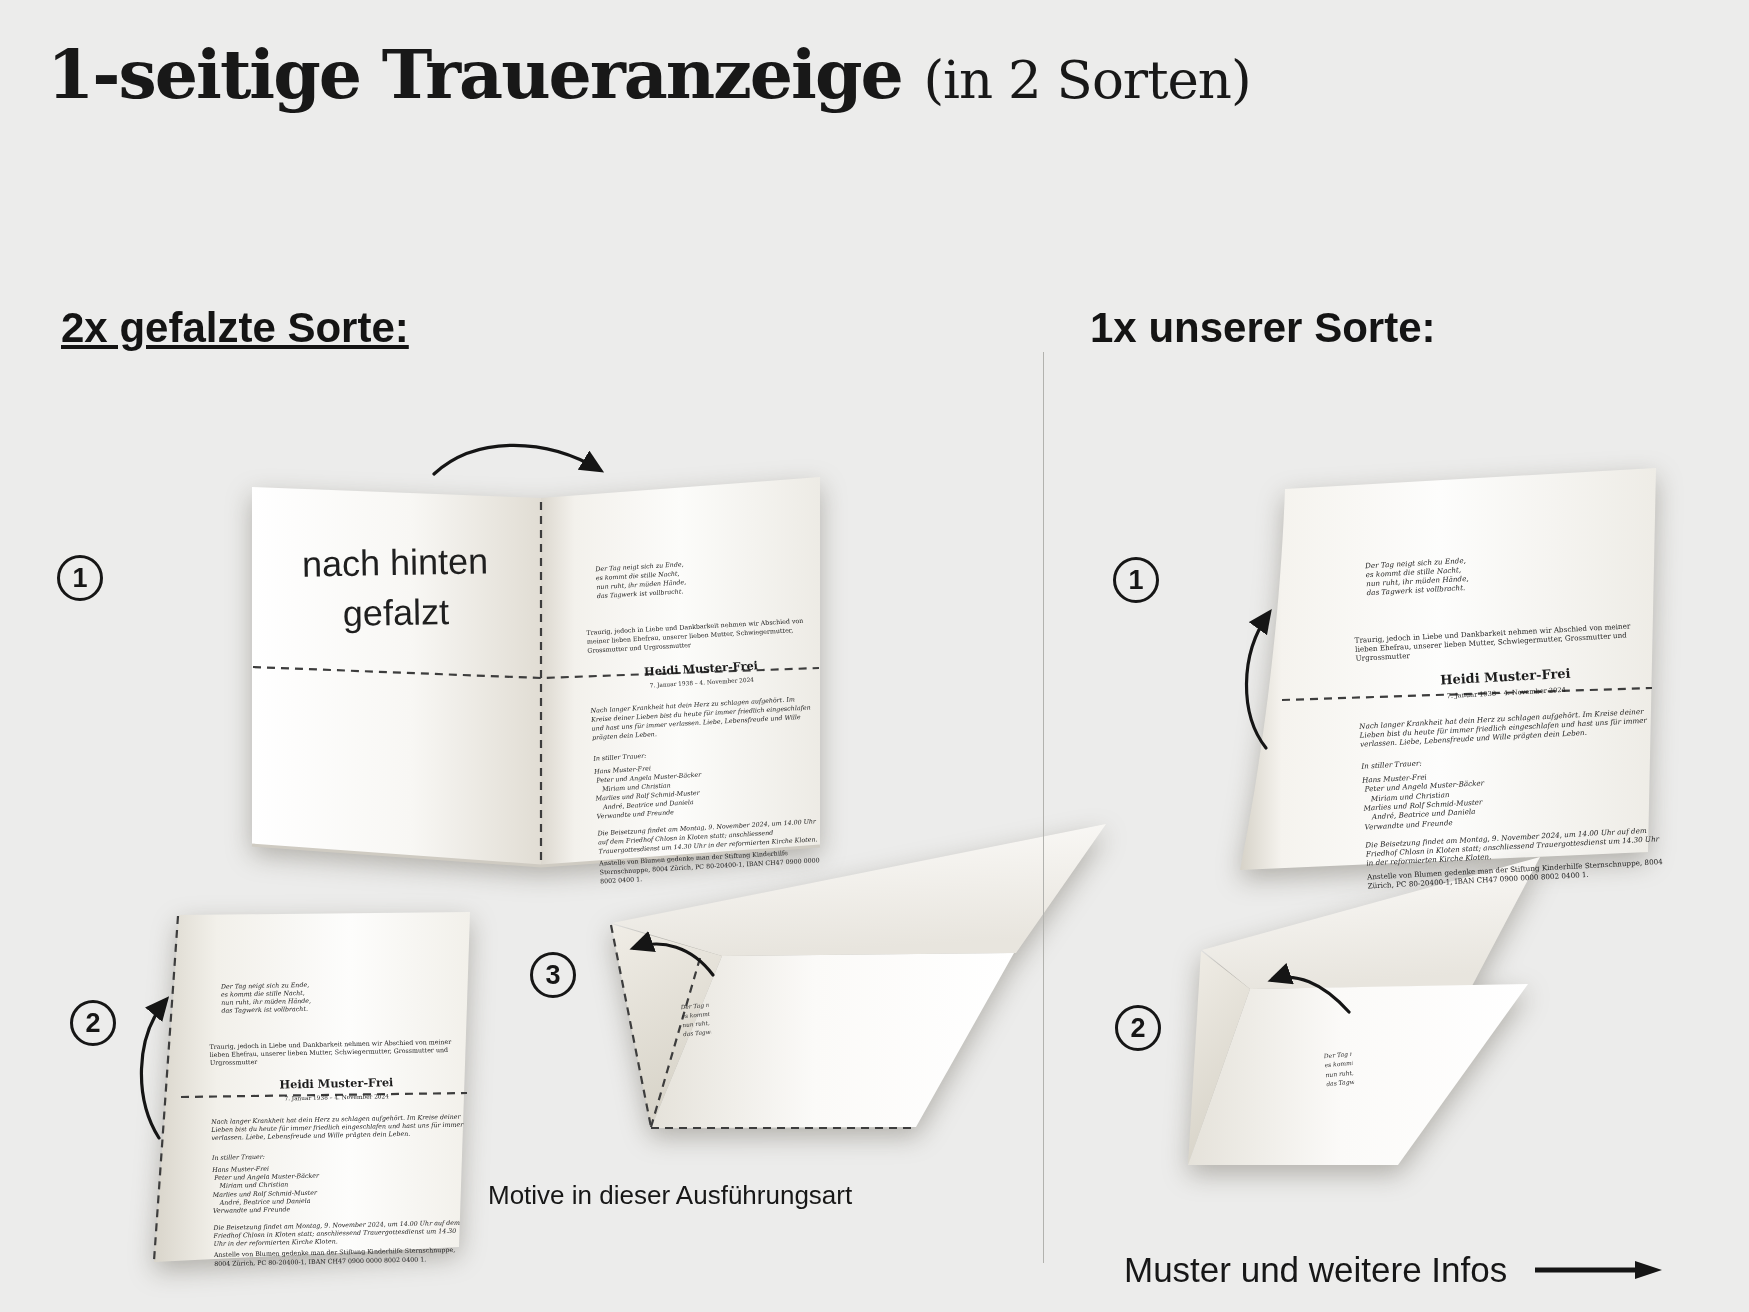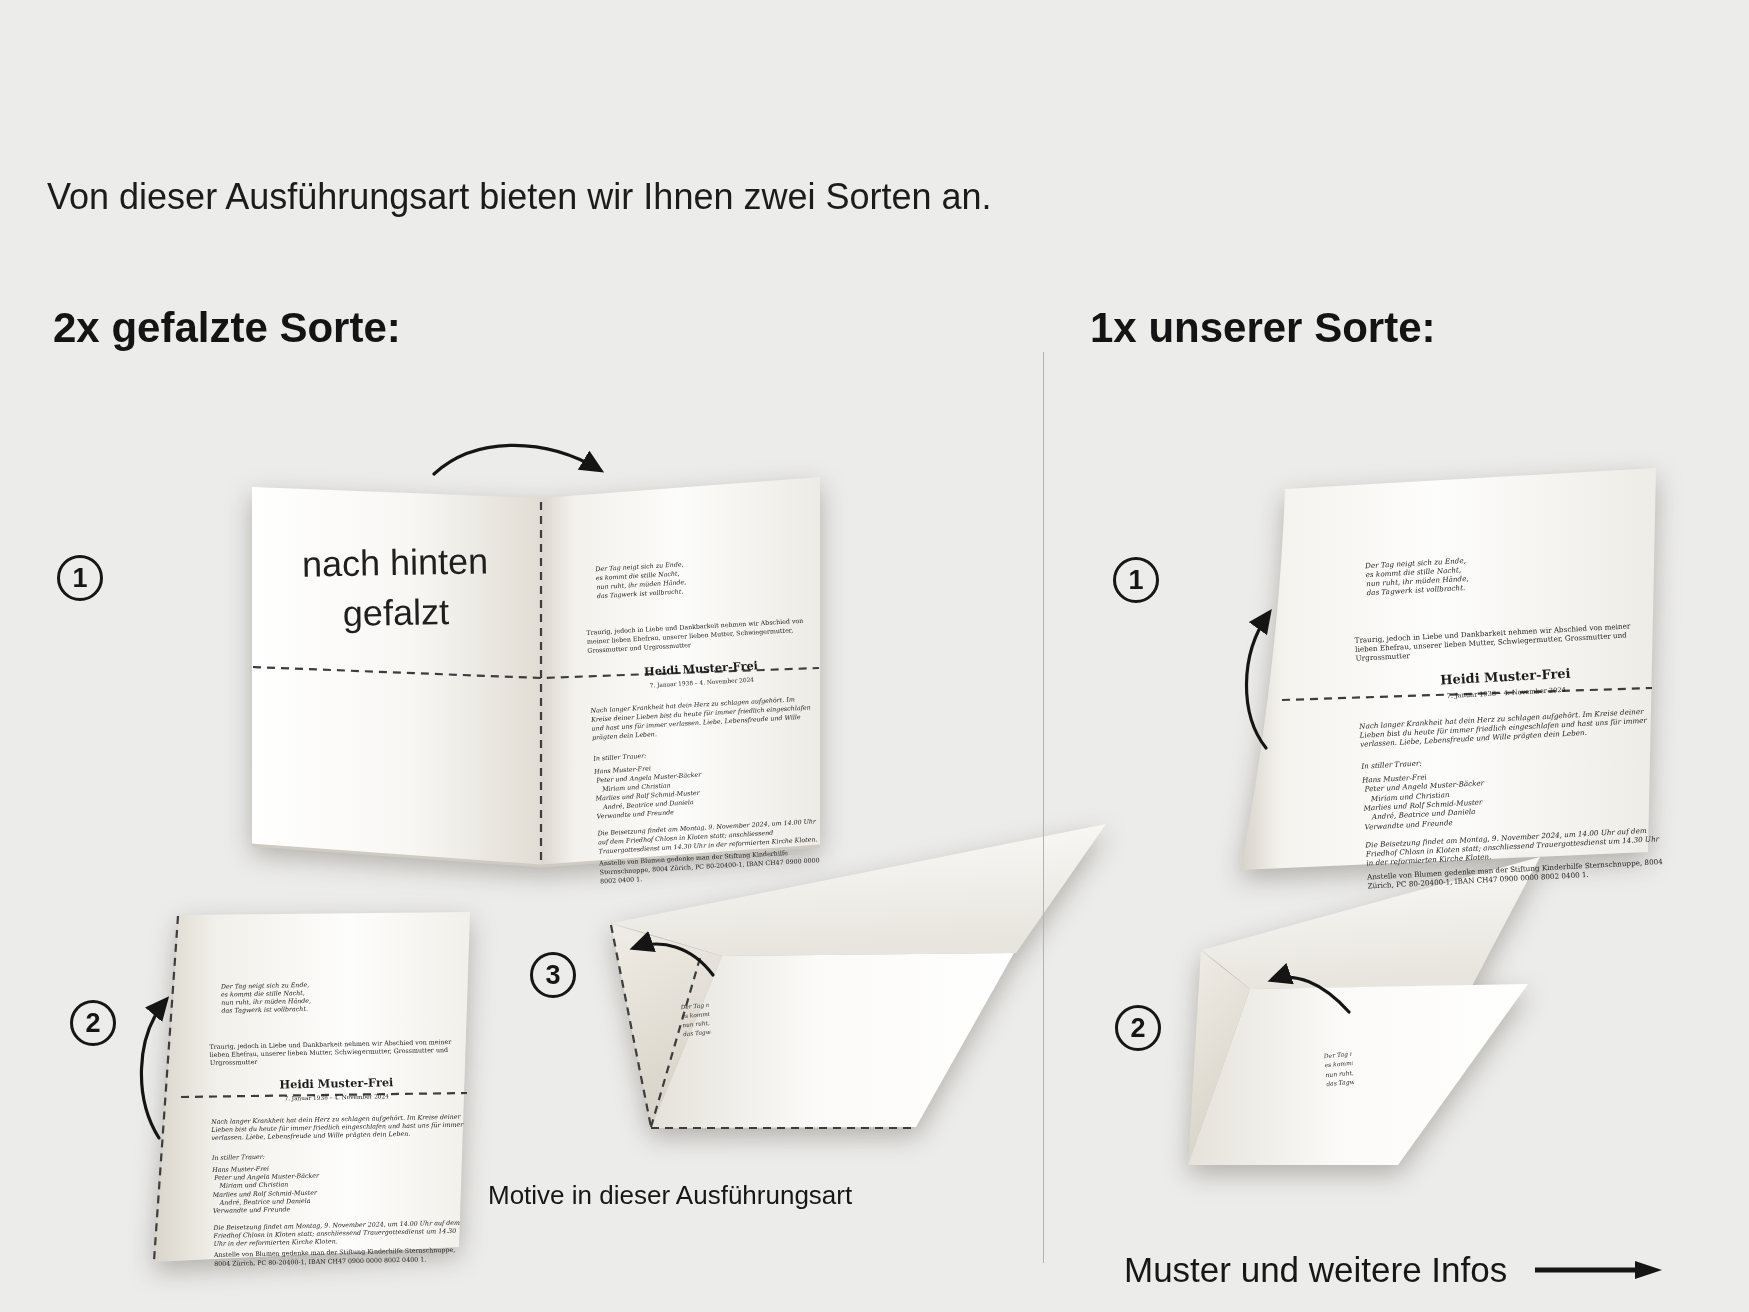--- a/index.html
+++ b/index.html
@@ -6,21 +6,21 @@
   body{width:1749px;height:1312px;overflow:hidden;font-family:"Liberation Sans",sans-serif;color:#1a1a1a;}
   .stage{position:relative;width:1749px;height:1312px;background:#ECECEB;overflow:hidden;}
   .gfx{position:absolute;left:0;top:0;z-index:1;}
 
   .title{position:absolute;left:47px;top:34px;margin:0;z-index:2;
          font-family:"DejaVu Serif",serif;font-weight:700;font-size:68px;letter-spacing:-2px;color:#181818;white-space:nowrap;}
   .title .suffix{font-weight:400;font-size:53px;letter-spacing:-1px;}
   .subtitle{position:absolute;left:47px;top:176px;margin:0;z-index:2;font-size:36px;font-weight:400;color:#1c1c1c;}
 
   .col-heading{position:absolute;top:304px;margin:0;z-index:2;font-size:42px;font-weight:700;color:#141414;white-space:nowrap;}
-  .col-heading.left{left:53px;}
+  .col-heading.left{left:61px;text-decoration:underline;}
   .col-heading.right{left:1090px;}
 
   .divider{position:absolute;left:1043px;top:352px;width:1px;height:911px;background:#b2b2ae;z-index:1;}
 
   .step{position:absolute;z-index:2;width:46px;height:46px;box-sizing:border-box;border:3px solid #161616;border-radius:50%;
         display:flex;align-items:center;justify-content:center;font-size:27px;font-weight:700;color:#161616;}
   .step.s1{left:57px;top:555px;}
   .step.s2{left:70px;top:1000px;}
   .step.s3{left:530px;top:952px;}
   .step.s4{left:1113px;top:557px;}
@@ -143,21 +143,21 @@
     <path class="arrow" d="M1266,748 C1240,715 1239,655 1269,613" marker-end="url(#ah)"></path>
 
     <g class="shadow-soft">
       <path d="M1202,950 L1540,857 L1472,986 L1250,989 Z" fill="url(#gradBack)"></path>
       <path d="M1201,951 L1250,989 L1188,1165 Z" fill="url(#gradFlap)"></path>
       <path d="M1250,989 L1528,984 L1398,1165 L1188,1165 Z" fill="url(#gradFront)"></path>
     </g>
     <path class="arrow" d="M1349,1012 C1322,982 1295,972 1272,980" marker-end="url(#ah)"></path>
   </svg>
 
-  <p class="subtitle">Von dieser Ausführungsart bieten wir Ihnen zwei Sorten an.</p>
+  <h1 class="title"><span>1-seitige Traueranzeige</span> <span class="suffix">(in 2 Sorten)</span></h1>
 
   <div class="divider"></div>
 
   <h2 class="col-heading left">2x gefalzte Sorte:</h2>
   <h2 class="col-heading right">1x unserer Sorte:</h2>
 
   <div class="step s1">1</div>
   <div class="step s2">2</div>
   <div class="step s3">3</div>
   <div class="step s4">1</div>

